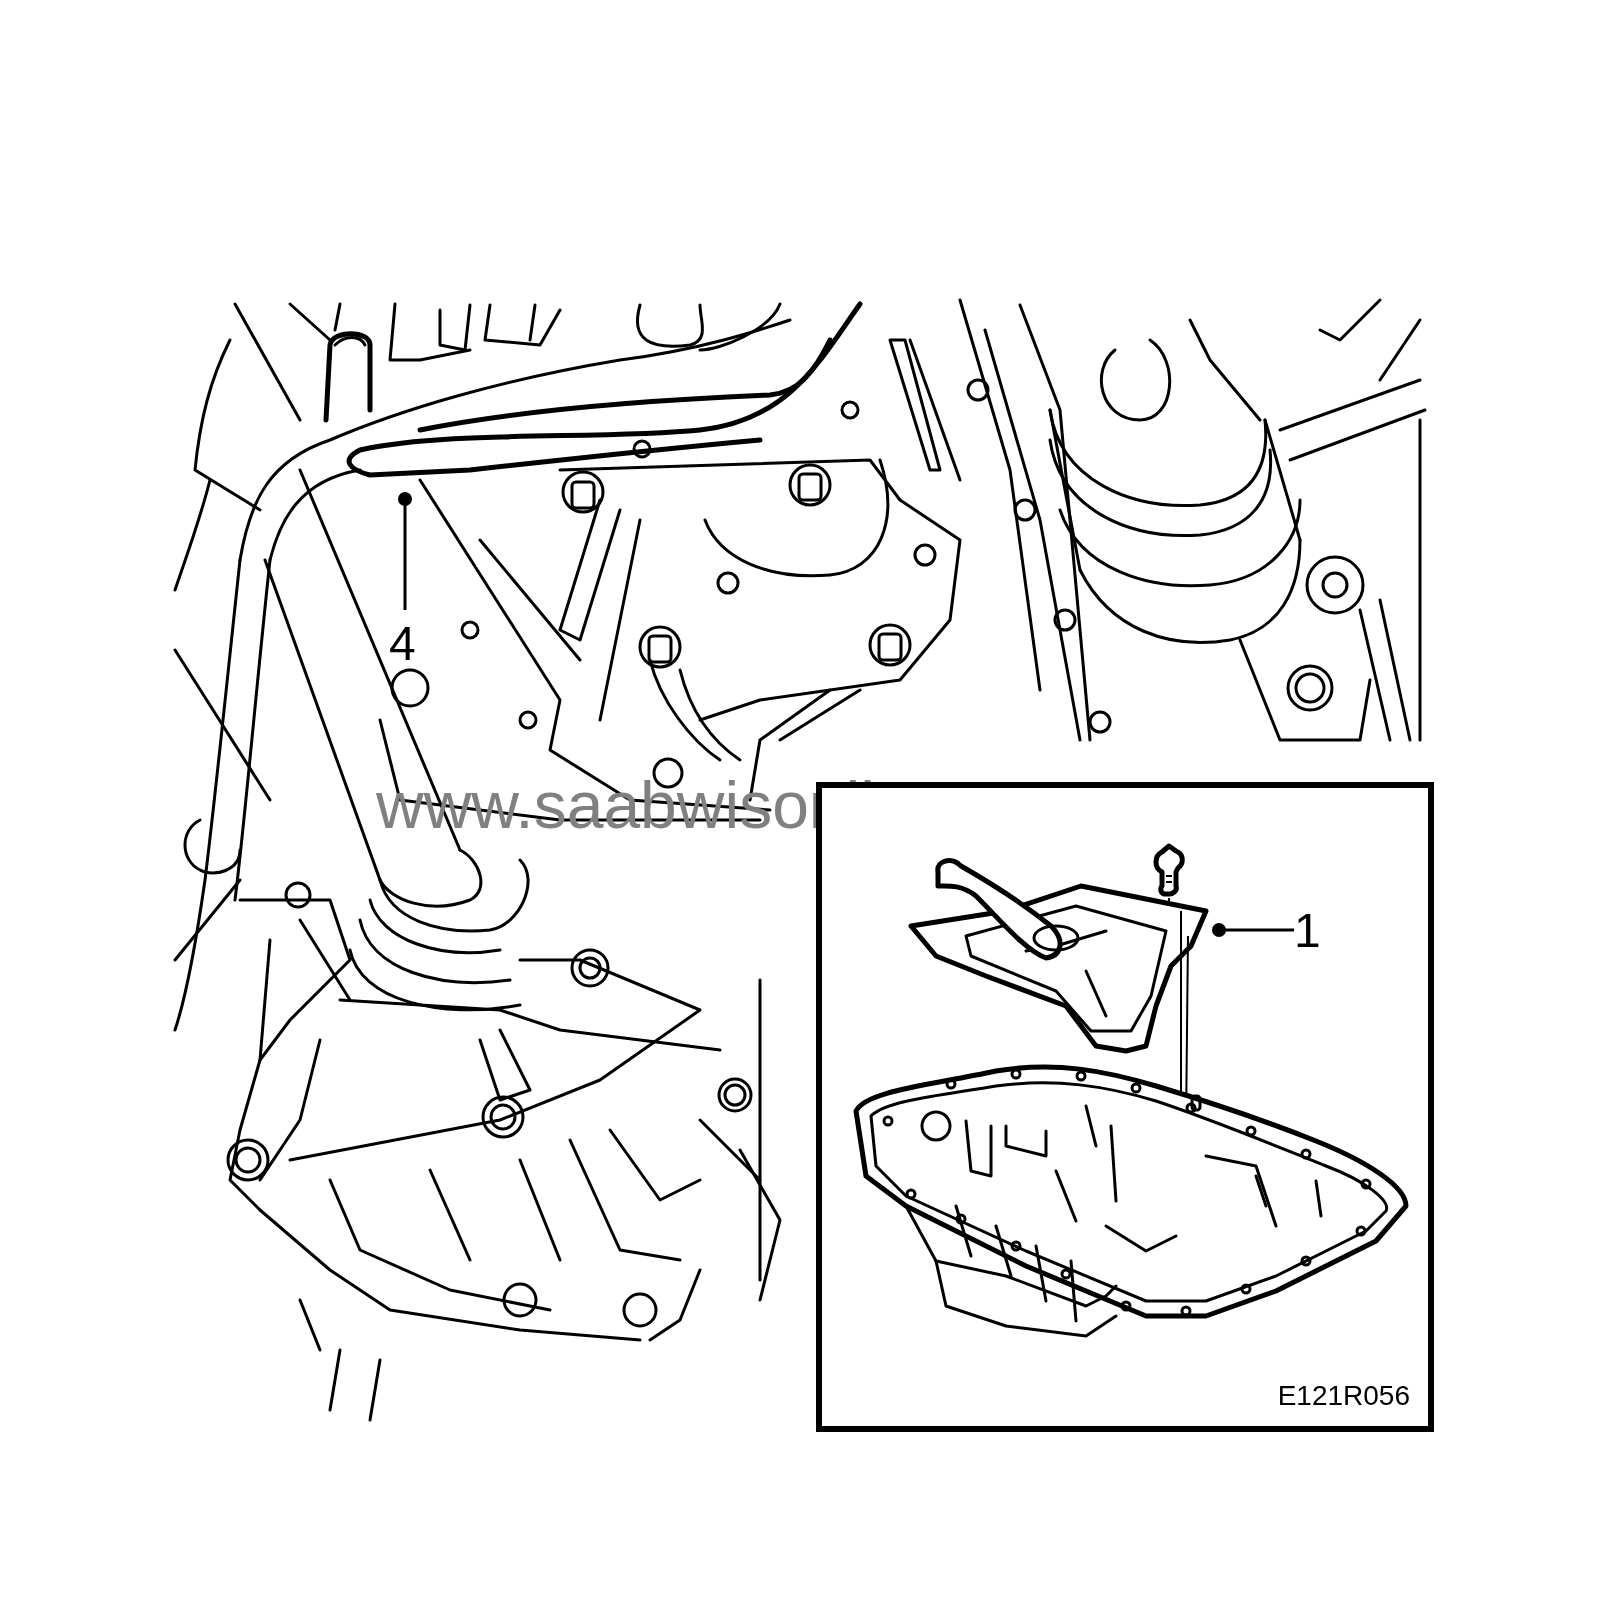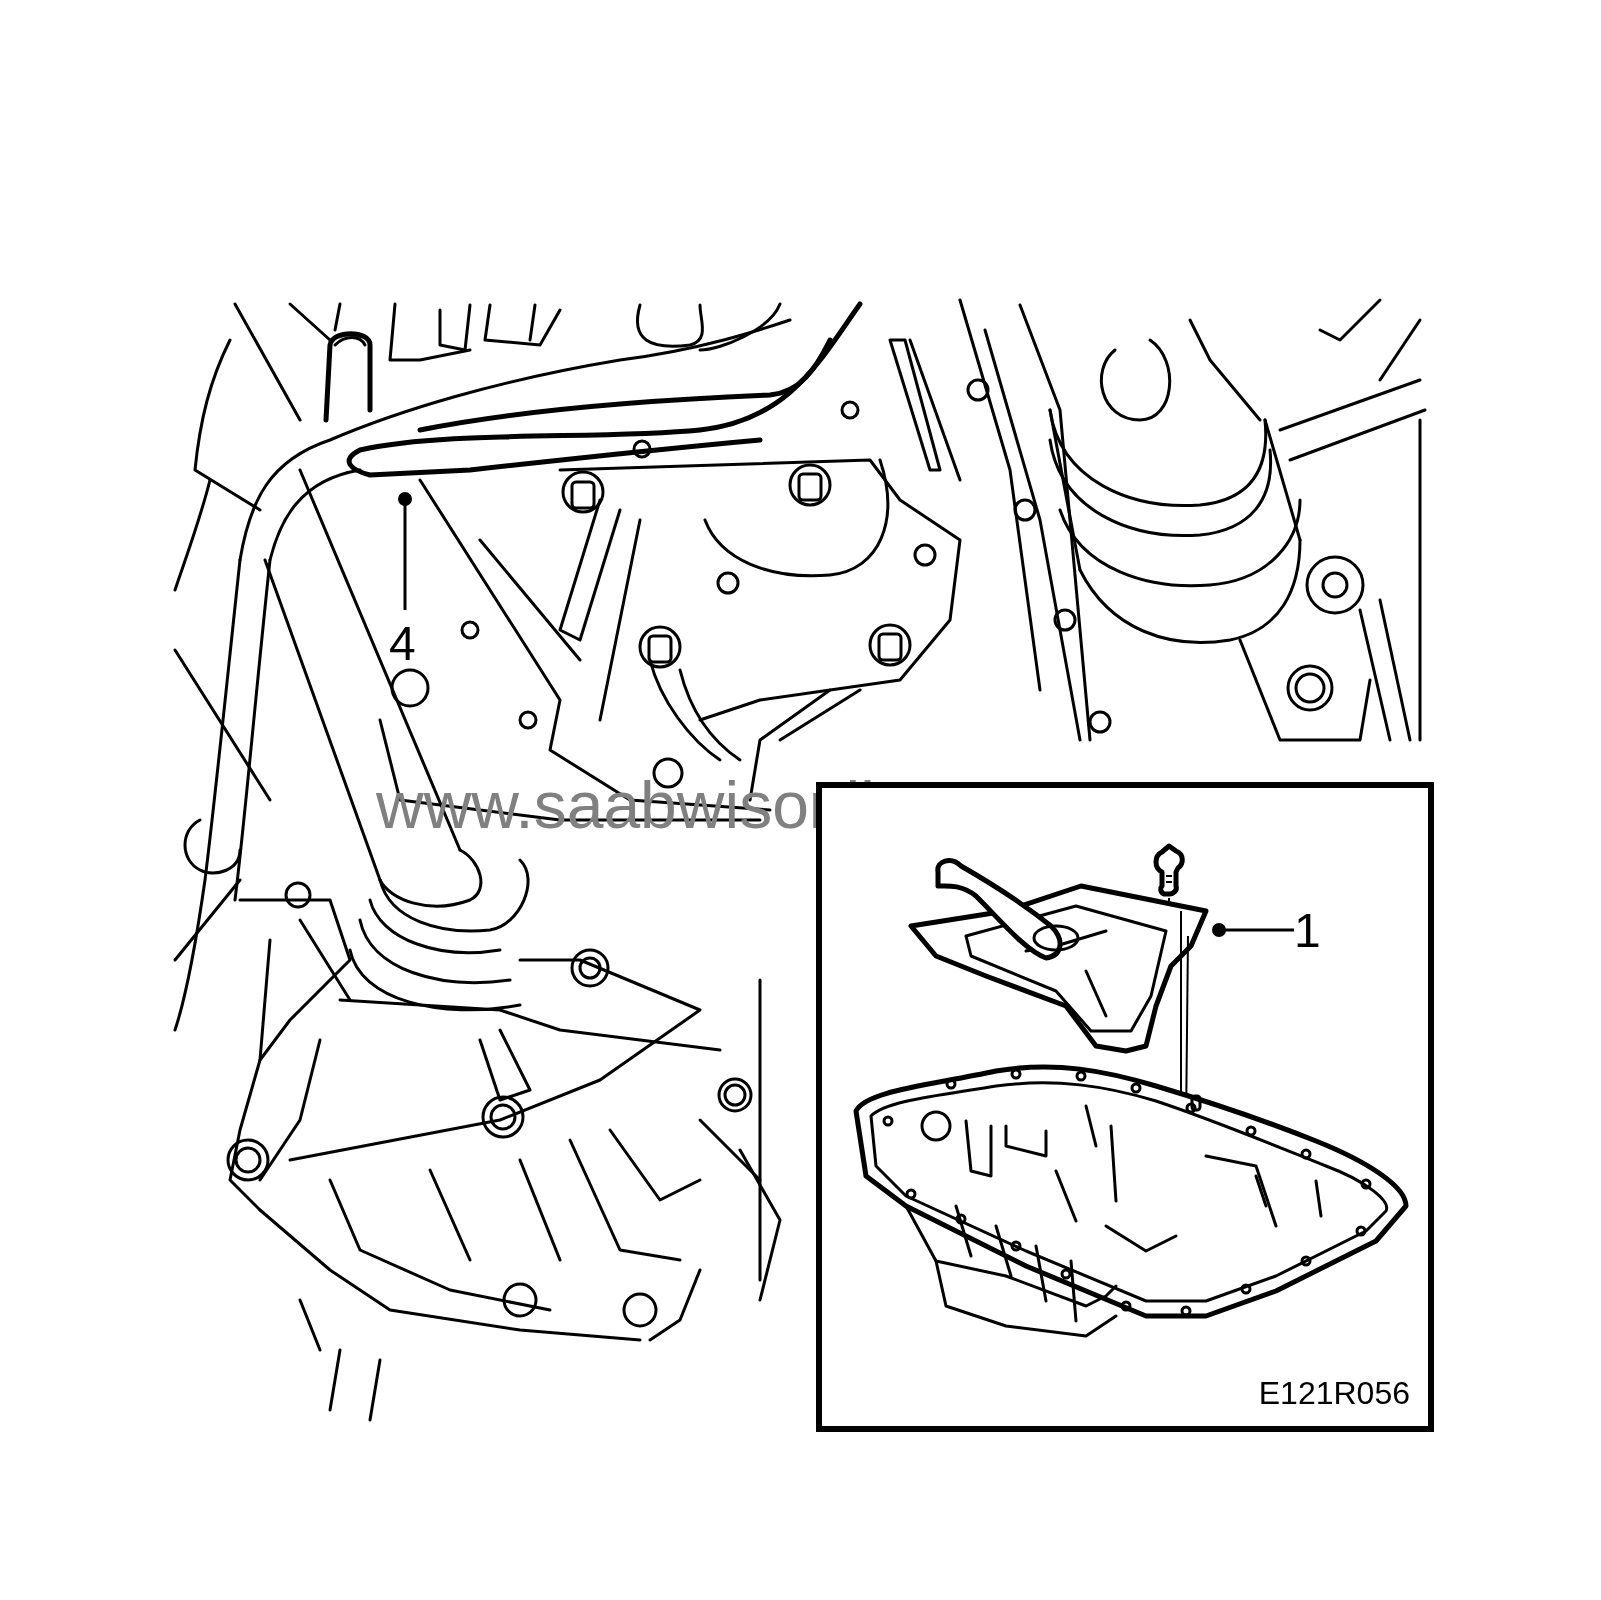--- a/index.html
+++ b/index.html
@@ -8,21 +8,21 @@
   .canvas { position: absolute; left: 0; top: 0; width: 1601px; height: 1600px; }
   svg.drawing { position: absolute; left: 0; top: 0; }
   .stroke { fill: none; stroke: #000; stroke-width: 3; stroke-linecap: round; stroke-linejoin: round; }
   .thick { stroke-width: 5; }
   .fillw { fill: #fff; }
   .label { position: absolute; color: #000; font-size: 48px; line-height: 1; }
   .watermark { position: absolute; left: 376px; top: 772px; font-size: 66px; color: #808080;
                letter-spacing: 0px; white-space: nowrap; line-height: 1; }
   .inset { position: absolute; left: 816px; top: 782px; width: 606px; height: 638px;
            border: 6px solid #000; background: #fff; }
-  .ref-code { position: absolute; right: 18px; bottom: 14px; font-size: 32px; color: #000; }
+  .ref-code { position: absolute; right: 18px; bottom: 14px; font-size: 28px; color: #000; }
 </style>
 </head>
 <body>
 
 <div class="canvas">
 
   <svg class="drawing" width="1601" height="1600" viewBox="0 0 1601 1600">
 
     <path class="stroke" d="M235 304 L300 420"></path>
     <path class="stroke" d="M290 304 L330 340"></path>

